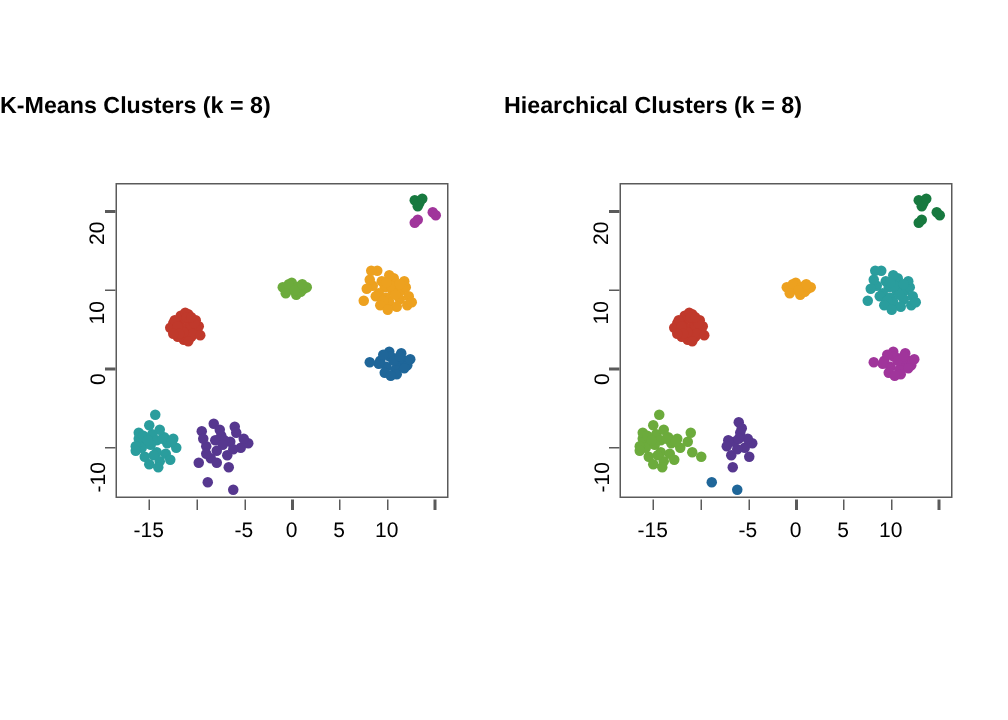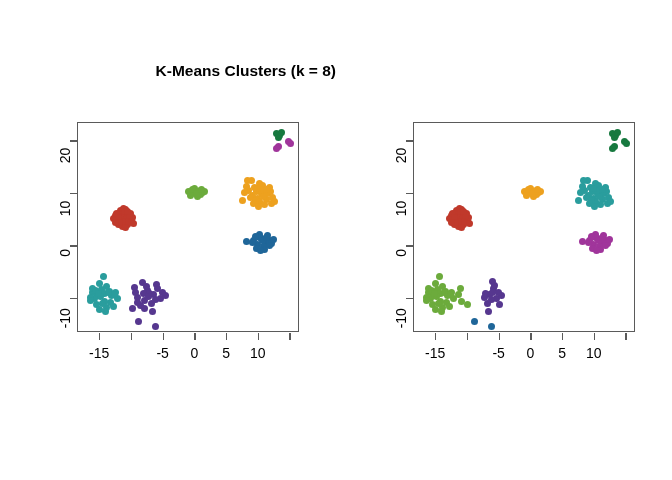--- a/index.html
+++ b/index.html
@@ -26,21 +26,21 @@
     height: 480px;
   }
   .panel-left  { left: 0; }
   .panel-right { left: 336px; }
 
   .panel-title {
     position: absolute;
     left: 0;
     top: 62px;
     width: 336px;
-    text-align: right;
+    text-align: left;
     font-family: "Liberation Sans", sans-serif;
     font-weight: bold;
     font-size: 15.5px;
     color: #000000;
     letter-spacing: 0px;
     white-space: nowrap;
   }
 
   .plot-box {
     position: absolute;
@@ -275,20 +275,21 @@
       <div class="tick-label tick-label-x" style="left: 162.629px; top: 345px; font-size: 14px; color: rgb(0, 0, 0);">-5</div>
       <div class="tick tick-x" style="left: 194.343px; top: 333px; background: rgb(90, 90, 90);"></div>
       <div class="tick-label tick-label-x" style="left: 194.343px; top: 345px; font-size: 14px; color: rgb(0, 0, 0);">0</div>
       <div class="tick tick-x" style="left: 226.057px; top: 333px; background: rgb(90, 90, 90);"></div>
       <div class="tick-label tick-label-x" style="left: 226.057px; top: 345px; font-size: 14px; color: rgb(0, 0, 0);">5</div>
       <div class="tick tick-x" style="left: 257.771px; top: 333px; background: rgb(90, 90, 90);"></div>
       <div class="tick-label tick-label-x" style="left: 257.771px; top: 345px; font-size: 14px; color: rgb(0, 0, 0);">10</div>
       <div class="tick tick-x" style="left: 289.486px; top: 333px; background: rgb(90, 90, 90);"></div>
     </div>
   <div class="panel panel-right">
+    <div class="panel-title">Hiearchical Clusters (k = 8)</div>
     <div class="plot-box" style="left: 77px; top: 122px; width: 222px; height: 210px; border-color: rgb(90, 90, 90);"></div>
     <div class="plot-area" style="left: 77px; top: 122px; width: 222px; height: 210px;">
         <div class="pt" style="left: 42.4971px; top: 94.5px; background: rgb(192, 57, 43);"></div>
         <div class="pt" style="left: 46.3029px; top: 90.825px; background: rgb(192, 57, 43);"></div>
         <div class="pt" style="left: 50.1086px; top: 92.4px; background: rgb(192, 57, 43);"></div>
         <div class="pt" style="left: 44.4px; top: 98.175px; background: rgb(192, 57, 43);"></div>
         <div class="pt" style="left: 48.2057px; top: 101.325px; background: rgb(192, 57, 43);"></div>
         <div class="pt" style="left: 40.5943px; top: 97.65px; background: rgb(192, 57, 43);"></div>
         <div class="pt" style="left: 47.5714px; top: 96.6px; background: rgb(192, 57, 43);"></div>
         <div class="pt" style="left: 52.0114px; top: 95.025px; background: rgb(192, 57, 43);"></div>

